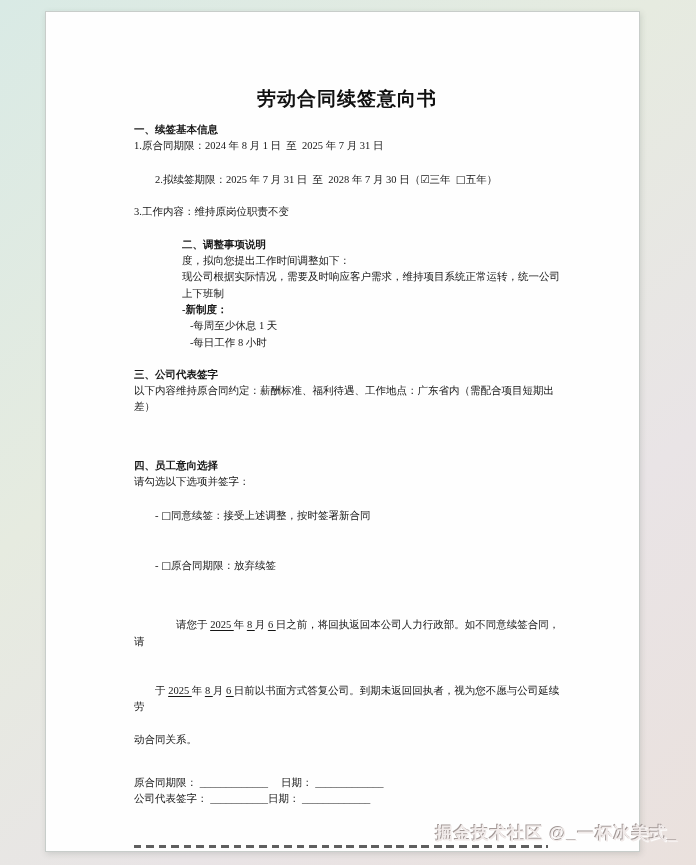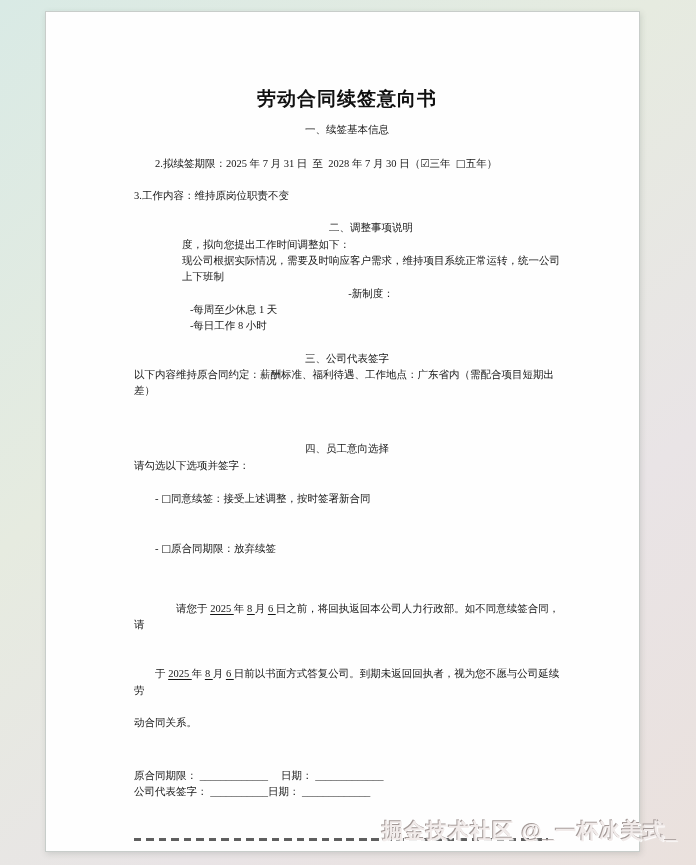--- a/index.html
+++ b/index.html
@@ -12,62 +12,63 @@
     position:absolute; left:45px; top:11px; width:595px; height:841px;
     background:#fefefe; box-sizing:border-box;
     border:1px solid rgba(145,155,150,0.5);
     box-shadow: 1px 2px 6px rgba(80,90,85,0.18);
   }
   .content {
     position:absolute; left:88px; top:74px; width:426px;
     font-size:10.5px; color:#161616;
   }
   .line { line-height:16.3px; white-space:pre-wrap; }
-  .bold { font-weight:normal;text-align:center; }
+  .bold { font-weight:bold; }
   .doc-title {
     font-family:"Liberation Sans","DejaVu Sans",sans-serif;
     font-size:19px; font-weight:bold; text-align:center;
     letter-spacing:1px; line-height:26px; margin:0 0 10px 0; color:#101010;
   }
   .s1 { margin-bottom:16px; }
   .s2 { margin-bottom:16px;margin-left:48px; }
   .s3 { margin-bottom:13px; }
   .s4 { margin-bottom:11px;margin-top:42px; }
-  .notice { margin-bottom:36px; }
+  .notice { margin-bottom:27px; }
   .sigs { margin-bottom:38px; }
   .checkbox { font-family:"DejaVu Sans",sans-serif; font-size:10.5px; }
   .u { text-decoration:underline; text-underline-offset:2px; }
   .cutline {
     height:3px; width:414px;
     background: repeating-linear-gradient(90deg, #5f5f5f 0 7.5px, transparent 7.5px 12.5px);
   }
   .receipt-title {
     display:flex; justify-content:center; gap:38px;
     font-family:"Liberation Sans","DejaVu Sans",sans-serif;
     font-weight:bold; font-size:23px; line-height:32px;
     margin:26px 0 24px 0; color:#0d0d0d;
   }
   .watermark {
     position:absolute; right:18px; bottom:20px;
     font-family:"Liberation Sans","DejaVu Sans",sans-serif;
-    font-weight:bold; font-size:21px; letter-spacing:1px;
+    font-weight:bold; font-size:17px; letter-spacing:1px;
     color:#f1ebea;
     text-shadow: -1px -1px 0 #a39997, 1px 1px 1px #ffffff;
   }
 </style>
 </head>
 <body>
 
 <div class="page">
   <div class="content">
 
     <h1 class="doc-title">劳动合同续签意向书</h1>
 
     <div class="s1">
       <div class="line bold">一、续签基本信息</div>
+      <div class="line">1.原合同期限：2024 年 8 月 1 日  至  2025 年 7 月 31 日</div>
       <div class="line">
         <span>2.拟续签期限：2025 年 7 月 31 日  至  2028 年 7 月 30 日（</span><span class="checkbox">☑</span><span>三年  </span><span class="checkbox">□</span><span>五年）</span>
       </div>
       <div class="line">3.工作内容：维持原岗位职责不变</div>
     </div>
 
     <div class="s2">
       <div class="line bold">二、调整事项说明</div>
       <div class="line">度，拟向您提出工作时间调整如下：</div>
       <div class="line">现公司根据实际情况，需要及时响应客户需求，维持项目系统正常运转，统一公司上下班制</div>

